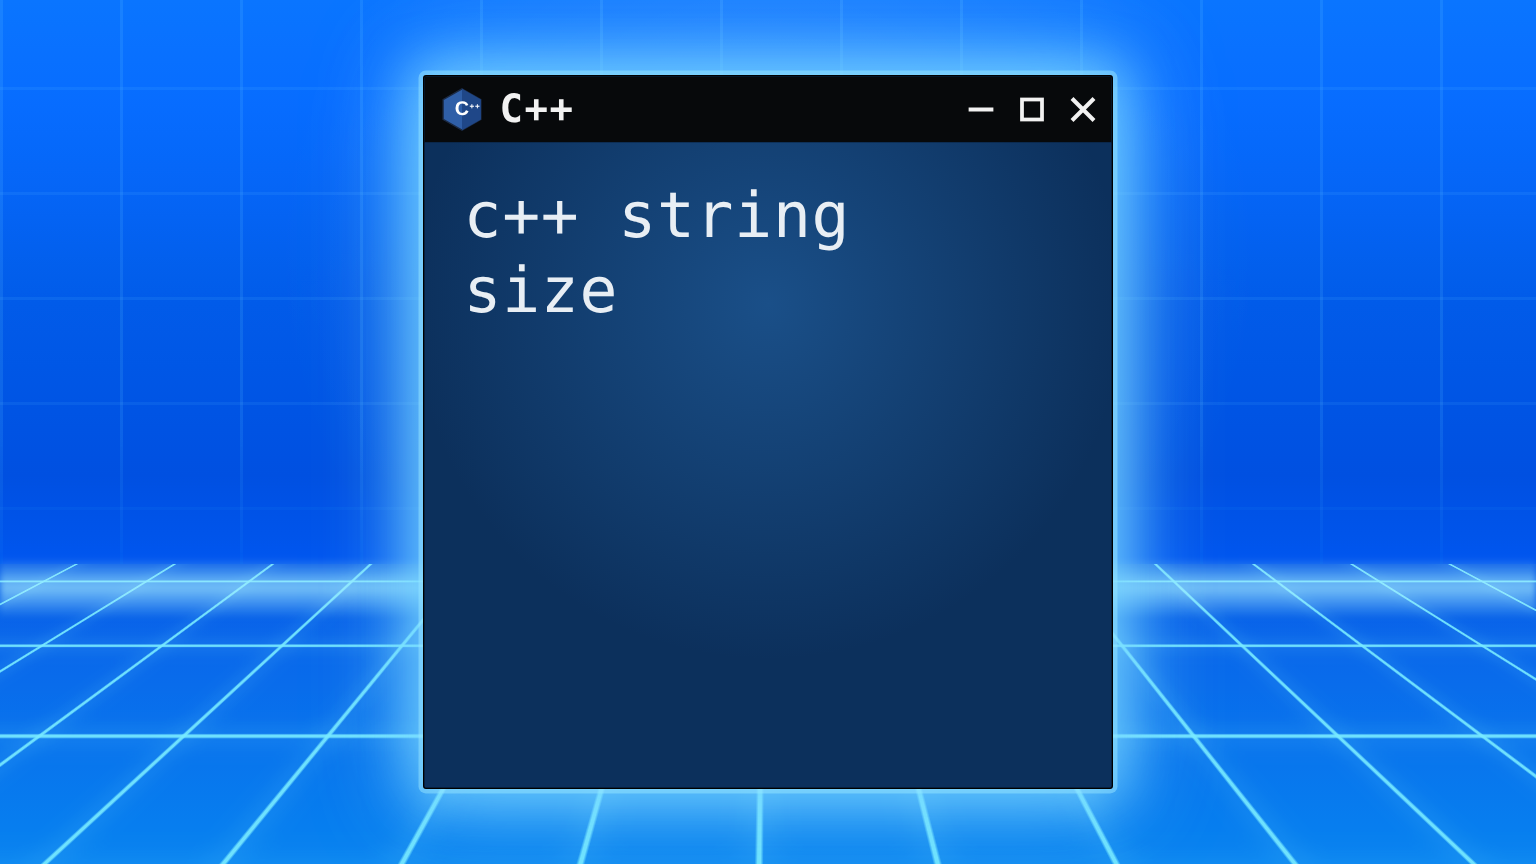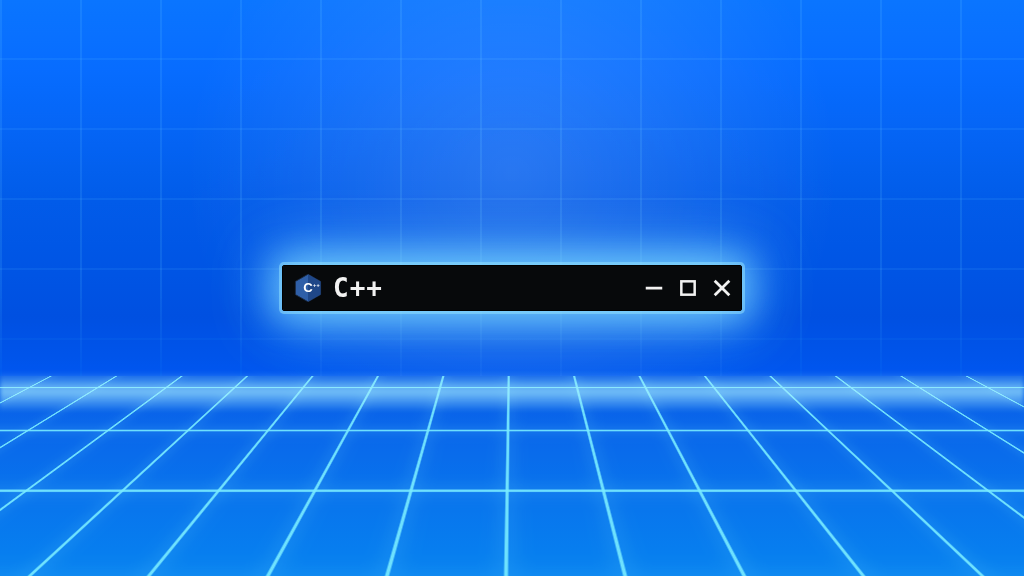--- a/index.html
+++ b/index.html
@@ -152,14 +152,18 @@
           </svg>
         </span>
         <span class="win-btn" aria-label="close">
           <svg viewBox="0 0 24 24" width="22" height="22">
             <line x1="4" y1="4" x2="20" y2="20" stroke="#f2f2f2" stroke-width="3"></line>
             <line x1="20" y1="4" x2="4" y2="20" stroke="#f2f2f2" stroke-width="3"></line>
           </svg>
         </span>
       </div>
     </div>
+    <div class="client">
+      <div class="body-text">c++ string
+size</div>
+    </div>
   </div>
 </div>
 
 </body></html>

